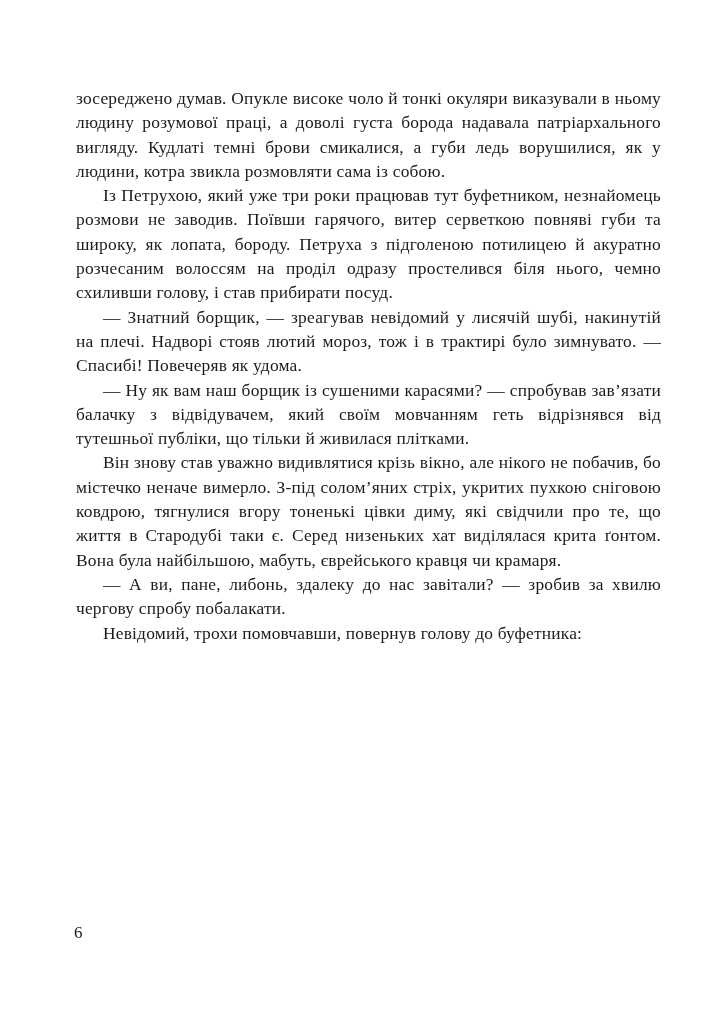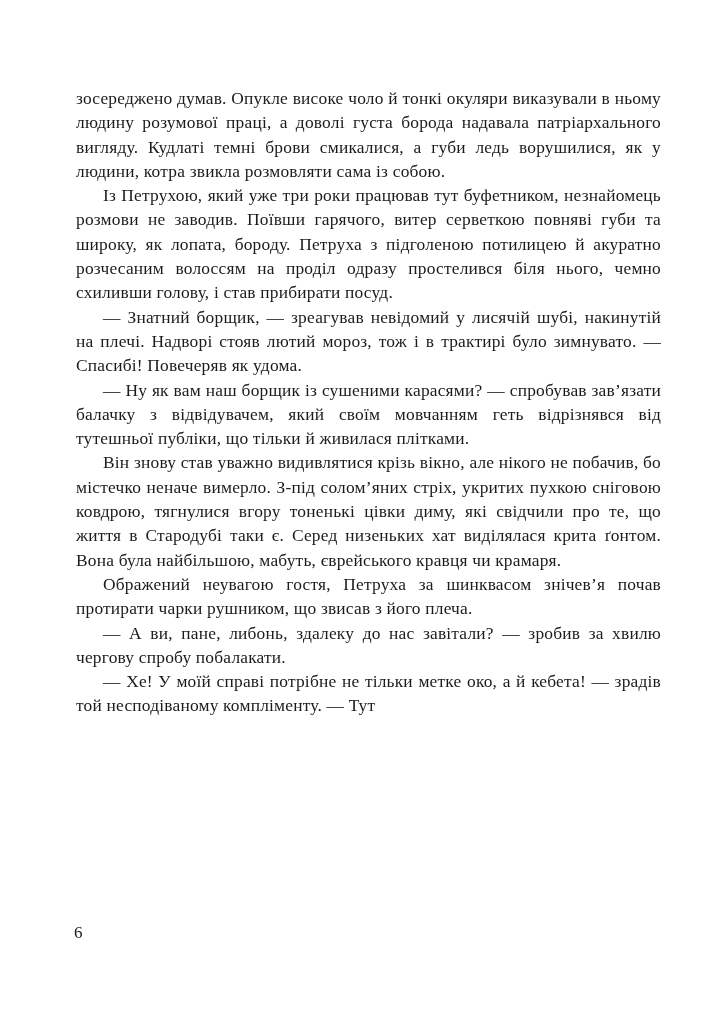--- a/index.html
+++ b/index.html
@@ -46,18 +46,17 @@
 </head>
 <body>
 
 <div class="page">
   <div class="text-block" id="paragraphs">
       <p class="para">зосереджено думав. Опукле високе чоло й тонкі окуляри виказували в ньому людину розумової праці, а доволі густа борода надавала патріархального вигляду. Кудлаті темні брови смикалися, а губи ледь ворушилися, як у людини, котра звикла розмовляти сама із собою.</p>
       <p class="para indent">Із Петрухою, який уже три роки працював тут буфетником, незнайомець розмови не заводив. Поївши гарячого, витер серветкою повняві губи та широку, як лопата, бороду. Петруха з підголеною потилицею й акуратно розчесаним волоссям на проділ одразу простелився біля нього, чемно схиливши голову, і став прибирати посуд.</p>
       <p class="para indent">— Знатний борщик, — зреагував невідомий у лисячій шубі, накинутій на плечі. Надворі стояв лютий мороз, тож і в трактирі було зимнувато. — Спасибі! Повечеряв як удома.</p>
       <p class="para indent">— Ну як вам наш борщик із сушеними карасями? — спробував зав’язати балачку з відвідувачем, який своїм мовчанням геть відрізнявся від тутешньої публіки, що тільки й живилася плітками.</p>
       <p class="para indent">Він знову став уважно видивлятися крізь вікно, але нікого не побачив, бо містечко неначе вимерло. З-під солом’яних стріх, укритих пухкою сніговою ковдрою, тягнулися вгору тоненькі цівки диму, які свідчили про те, що життя в Стародубі таки є. Серед низеньких хат виділялася крита ґонтом. Вона була найбільшою, мабуть, єврейського кравця чи крамаря.</p>
-      <p class="para indent">Ображений неувагою гостя, Петруха за шинквасом знічев’я почав протирати чарки рушником, що звисав з його плеча.</p>
       <p class="para indent">— А ви, пане, либонь, здалеку до нас завітали? — зробив за хвилю чергову спробу побалакати.</p>
-      <p class="para indent">— Хе! У моїй справі потрібне не тільки метке око, а й кебета! — зрадів той несподіваному компліменту. — Тут</p>
+      <p class="para indent">Невідомий, трохи помовчавши, повернув голову до буфетника:</p>
     </div>
   <div class="page-number">6</div>
 </div>
 
 </body></html>

